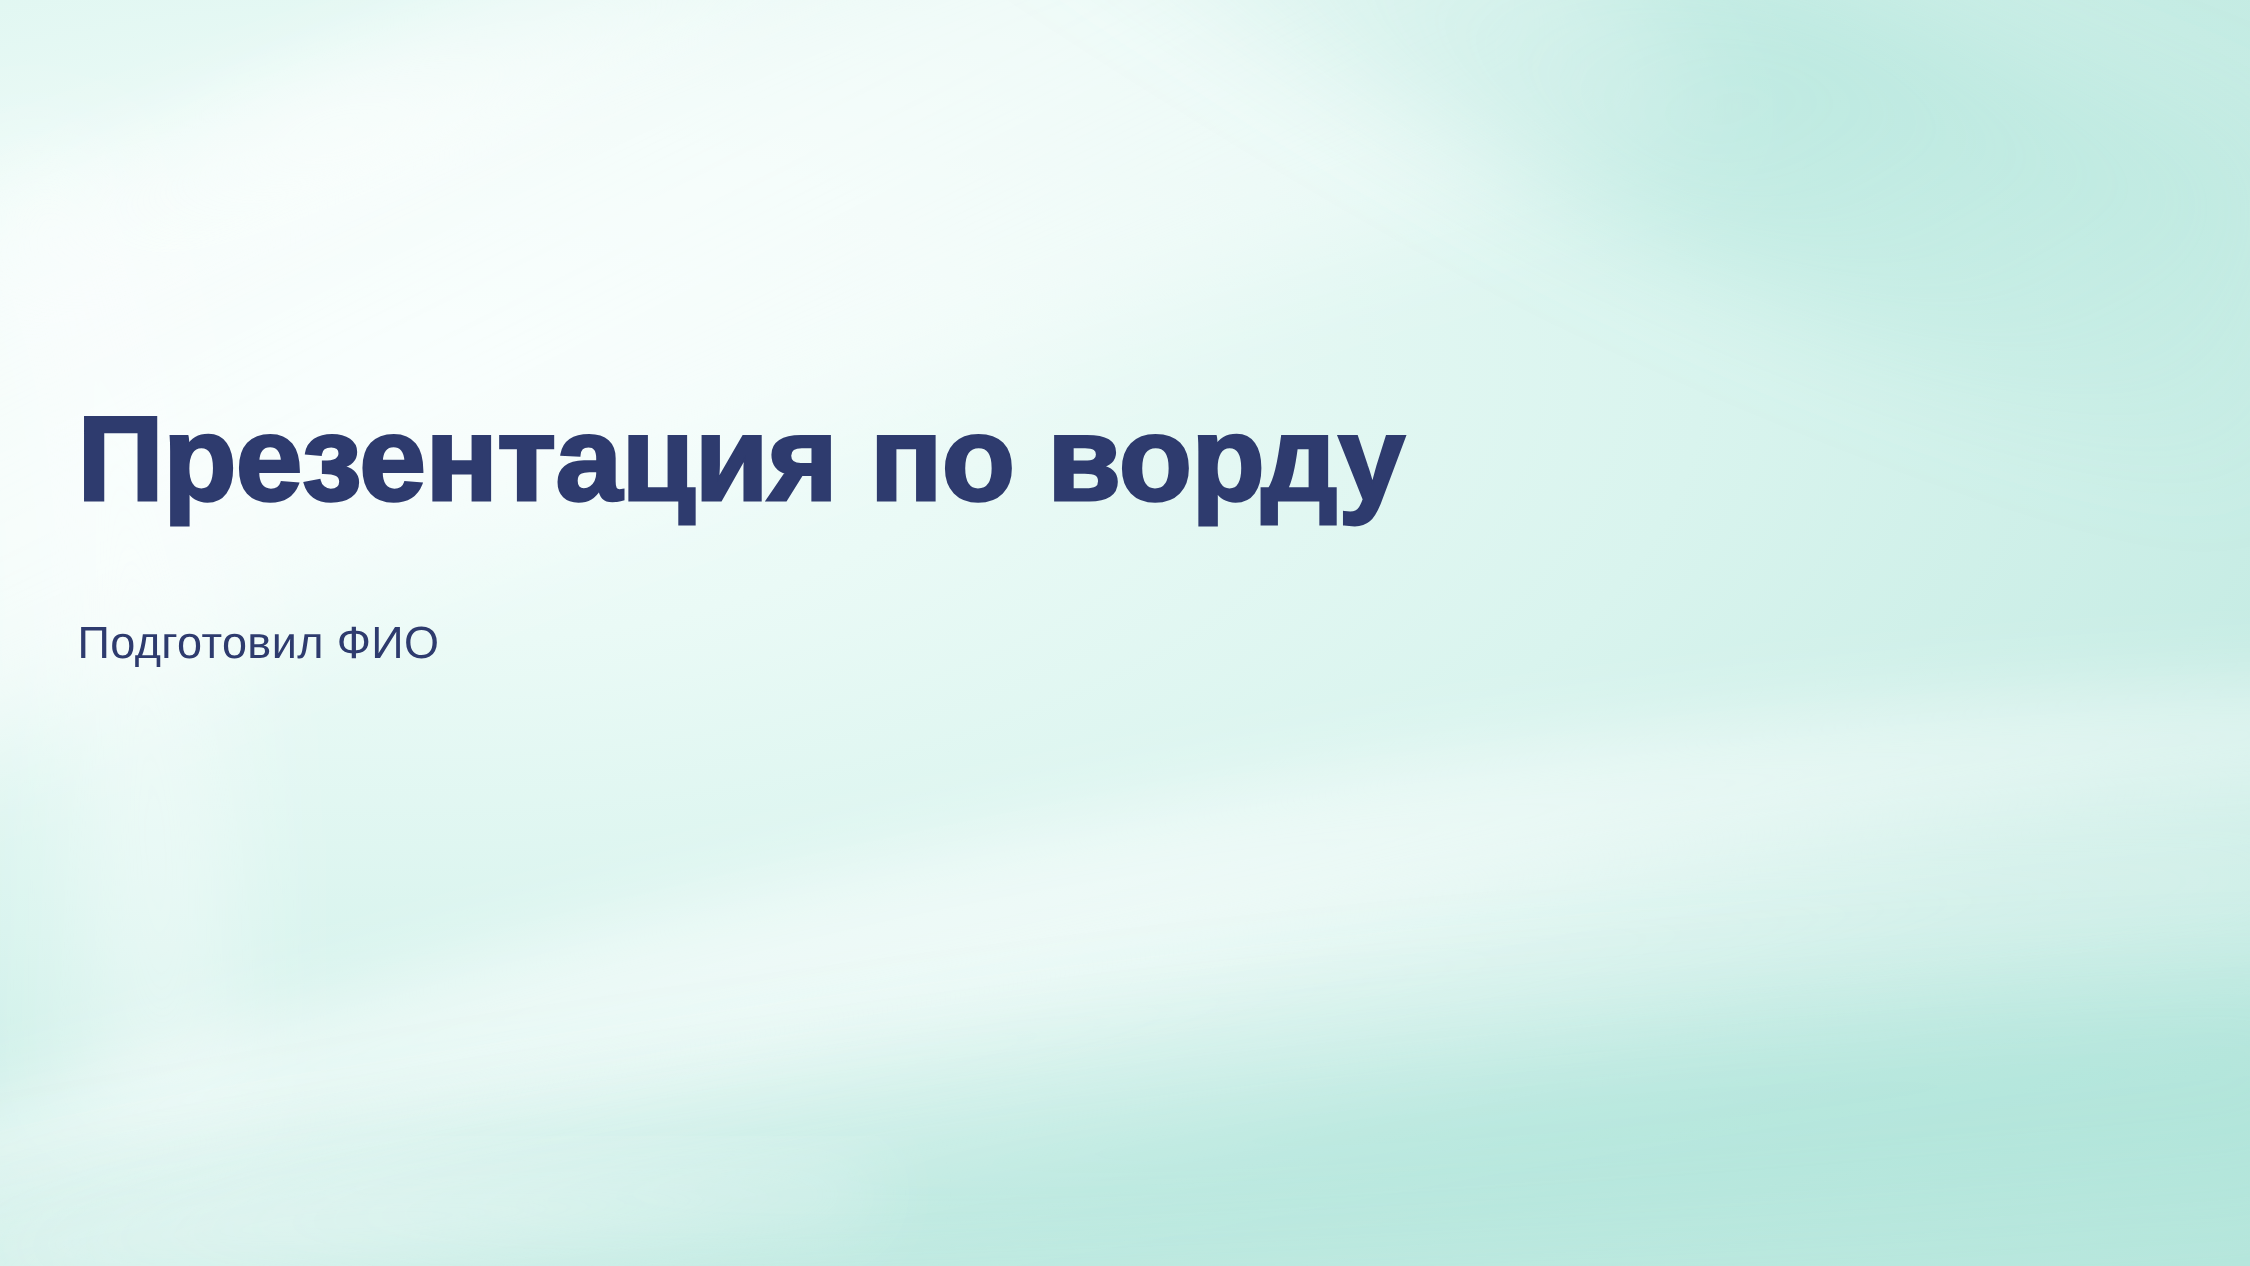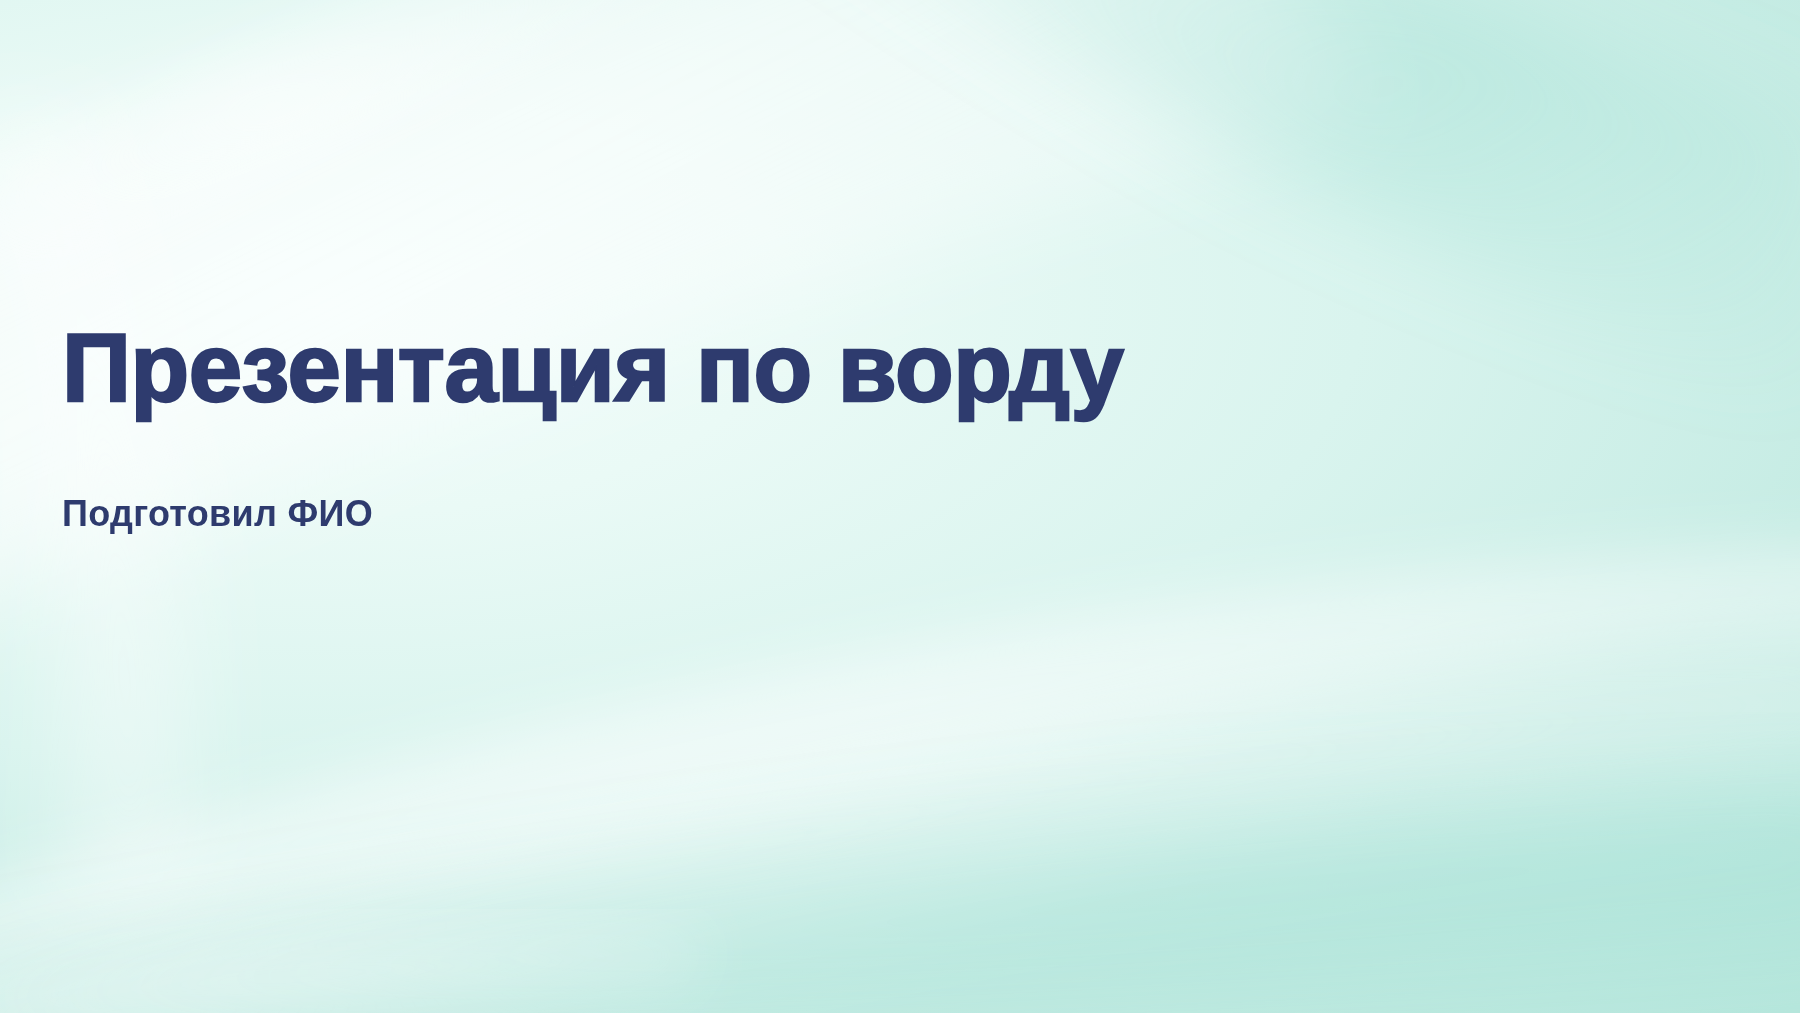--- a/index.html
+++ b/index.html
@@ -55,21 +55,21 @@
     
     -webkit-text-stroke: 2.4px #2e3b6e;
     paint-order: stroke fill;
   }
 
   #subtitle {
     margin: 0;
     padding-top: 74px;
     font-size: 36px;
     line-height: 1.2;
-    font-weight: 700;
+    font-weight: 400;
     letter-spacing: 0.3px;
     color: #2e3b6e;
     white-space: nowrap;
   }
 </style>
 </head>
 <body>
 
 <div id="slide">
 

